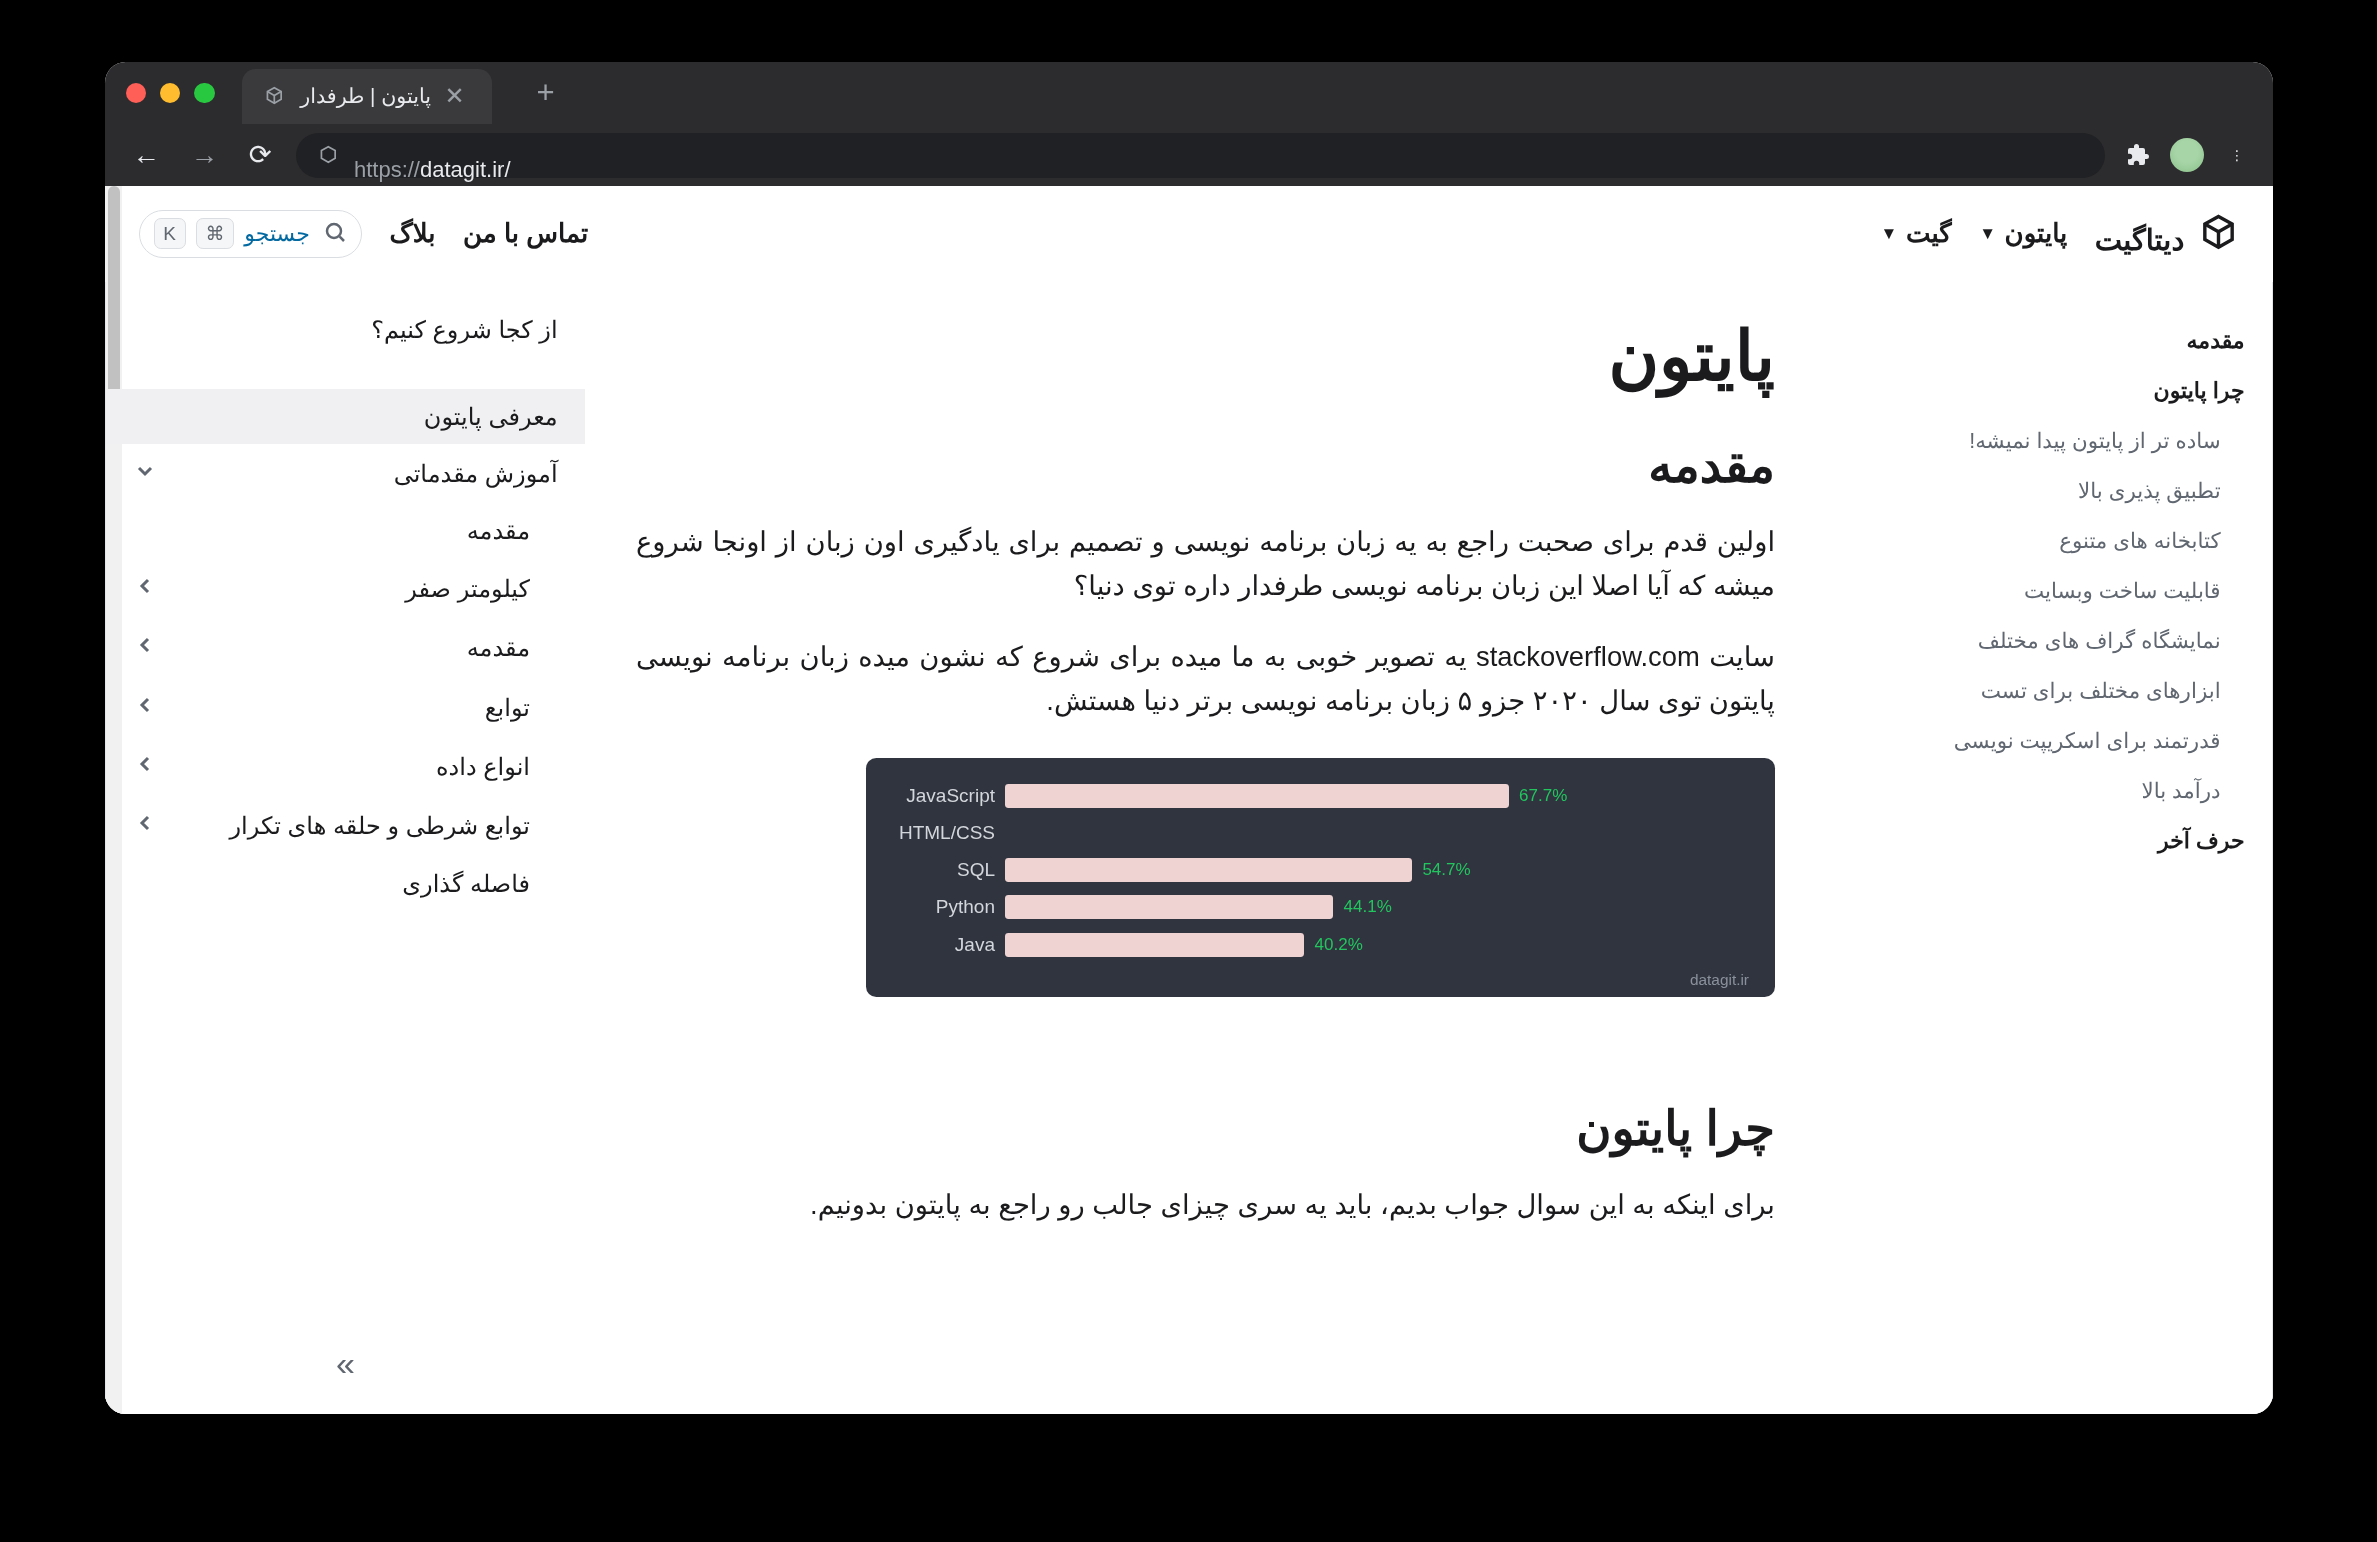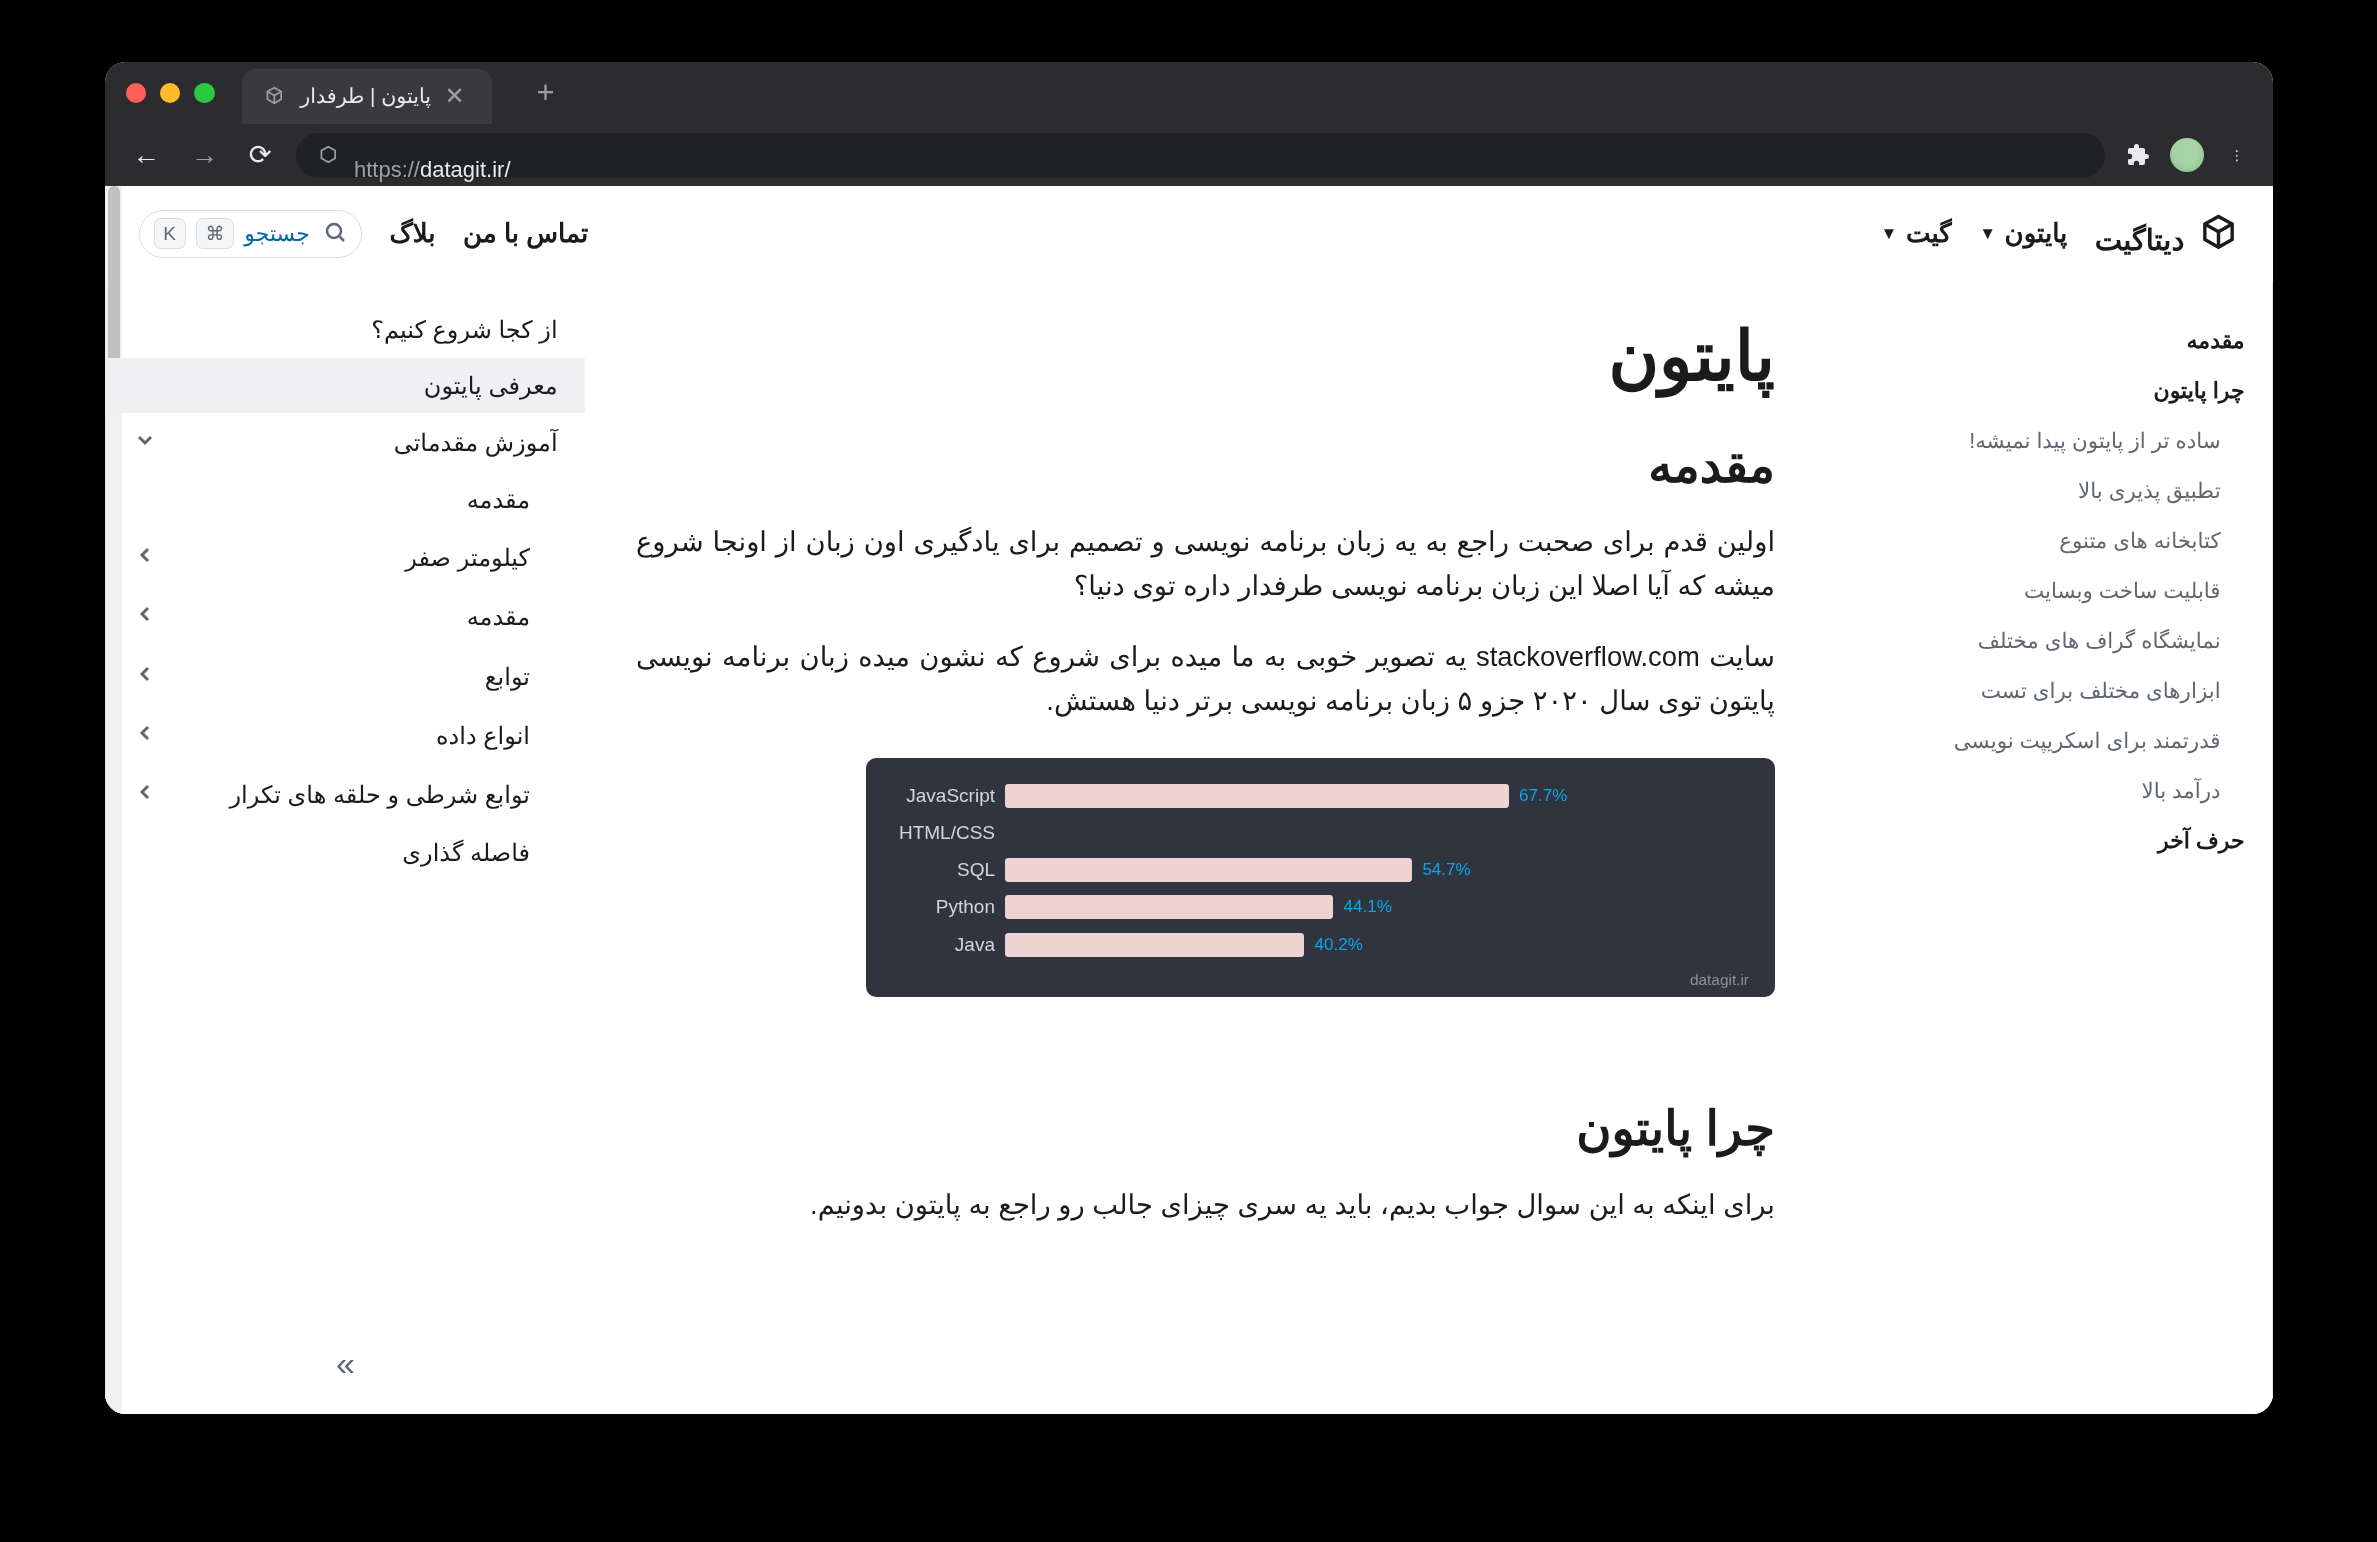--- a/index.html
+++ b/index.html
@@ -217,20 +217,21 @@
   padding: 13.7px 27.4px;
   font-size: 24px;
   color: #1b1b1d;
   font-weight: 500;
 }
 
 .sidebar-item.indent-1 { padding-right: 55px; }
 
 .sidebar-item.active {
   background: #f0f0f2;
+  margin-top: 31px;
 }
 
 .sidebar-chevron { color: #606770; font-size: 27.4px; }
 
 .sidebar-collapse {
   position: absolute;
   bottom: 17px;
   left: 0;
   right: 0;
   text-align: center;
@@ -286,21 +287,21 @@
   gap: 10.3px;
 }
 
 .chart-bar {
   background: #efd2d2;
   height: 24px;
   border-radius: 3.4px;
 }
 
 .chart-val {
-  color: #0ea5e9;
+  color: #22c55e;
   font-size: 17px;
 }
 
 .chart-footer {
   text-align: right;
   color: #8b919c;
   font-size: 15.4px;
   margin-top: 6.9px;
 }
 

